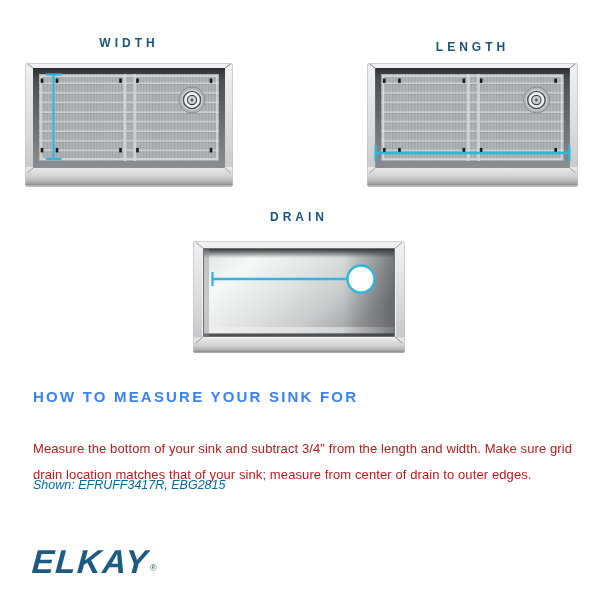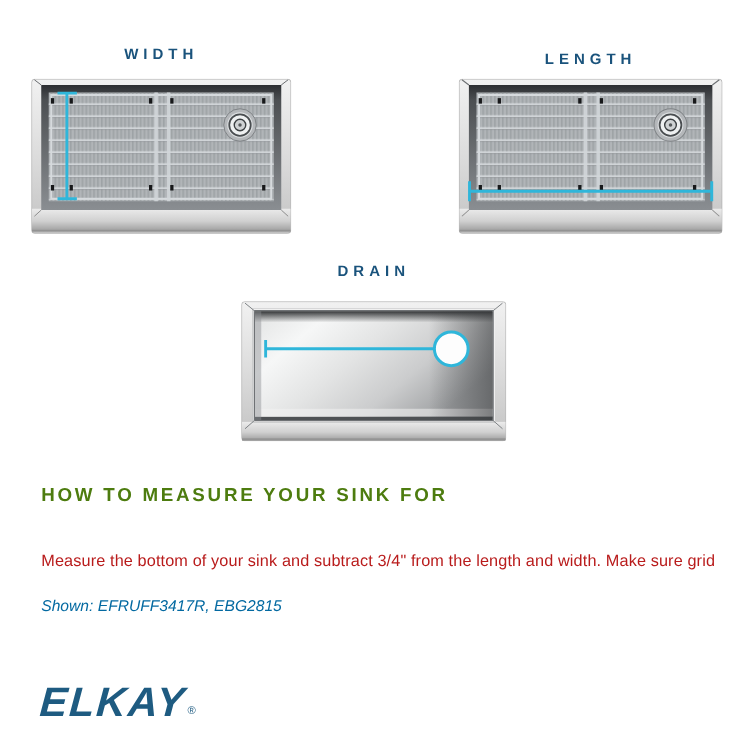--- a/index.html
+++ b/index.html
@@ -7,21 +7,21 @@
     width:600px;height:600px;background:#ffffff;position:relative;overflow:hidden;
     font-family:"Liberation Sans",sans-serif;
   }
   .diagram-label{
     position:absolute;height:20px;text-align:center;
     font-weight:700;font-size:12px;letter-spacing:4px;color:#1a537c;
   }
   .sink-svg{position:absolute;display:block;}
   .heading{
     position:absolute;left:33px;top:386px;width:556px;
-    color:#4d7c0f;font-weight:700;font-size:15px;letter-spacing:2.2px;line-height:22px;
+    color:#3b82f6;font-weight:700;font-size:15px;letter-spacing:2.2px;line-height:22px;
   }
   .body-text{
     position:absolute;left:33px;top:436px;width:556px;
     color:#b91c1c;font-size:13px;line-height:26px;letter-spacing:.1px;
   }
   .shown-note{
     position:absolute;left:33px;top:478px;width:400px;
     color:#0369a1;font-size:12.5px;font-style:italic;
   }
   .logo{position:absolute;left:32px;top:543px;color:#1e5b81;white-space:nowrap;}
@@ -157,19 +157,20 @@
     <circle cx="168" cy="38" r="13.5" fill="#fdfdfd" stroke="#2fb6da" stroke-width="2.4"></circle>
   </g>
 </svg>
 
 <div class="heading">
   <div>HOW TO MEASURE YOUR SINK FOR</div>
 </div>
 
 <div class="body-text">
   <div>Measure the bottom of your sink and subtract 3/4" from the length and width. Make sure grid</div>
+  <div>drain location matches that of your sink; measure from center of drain to outer edges.</div>
 </div>
 
 <div class="shown-note">Shown: EFRUFF3417R, EBG2815</div>
 
 <div class="logo">
   <span class="logo-text">ELKAY</span><span class="logo-reg">®</span>
 </div>
 
 </body></html>

